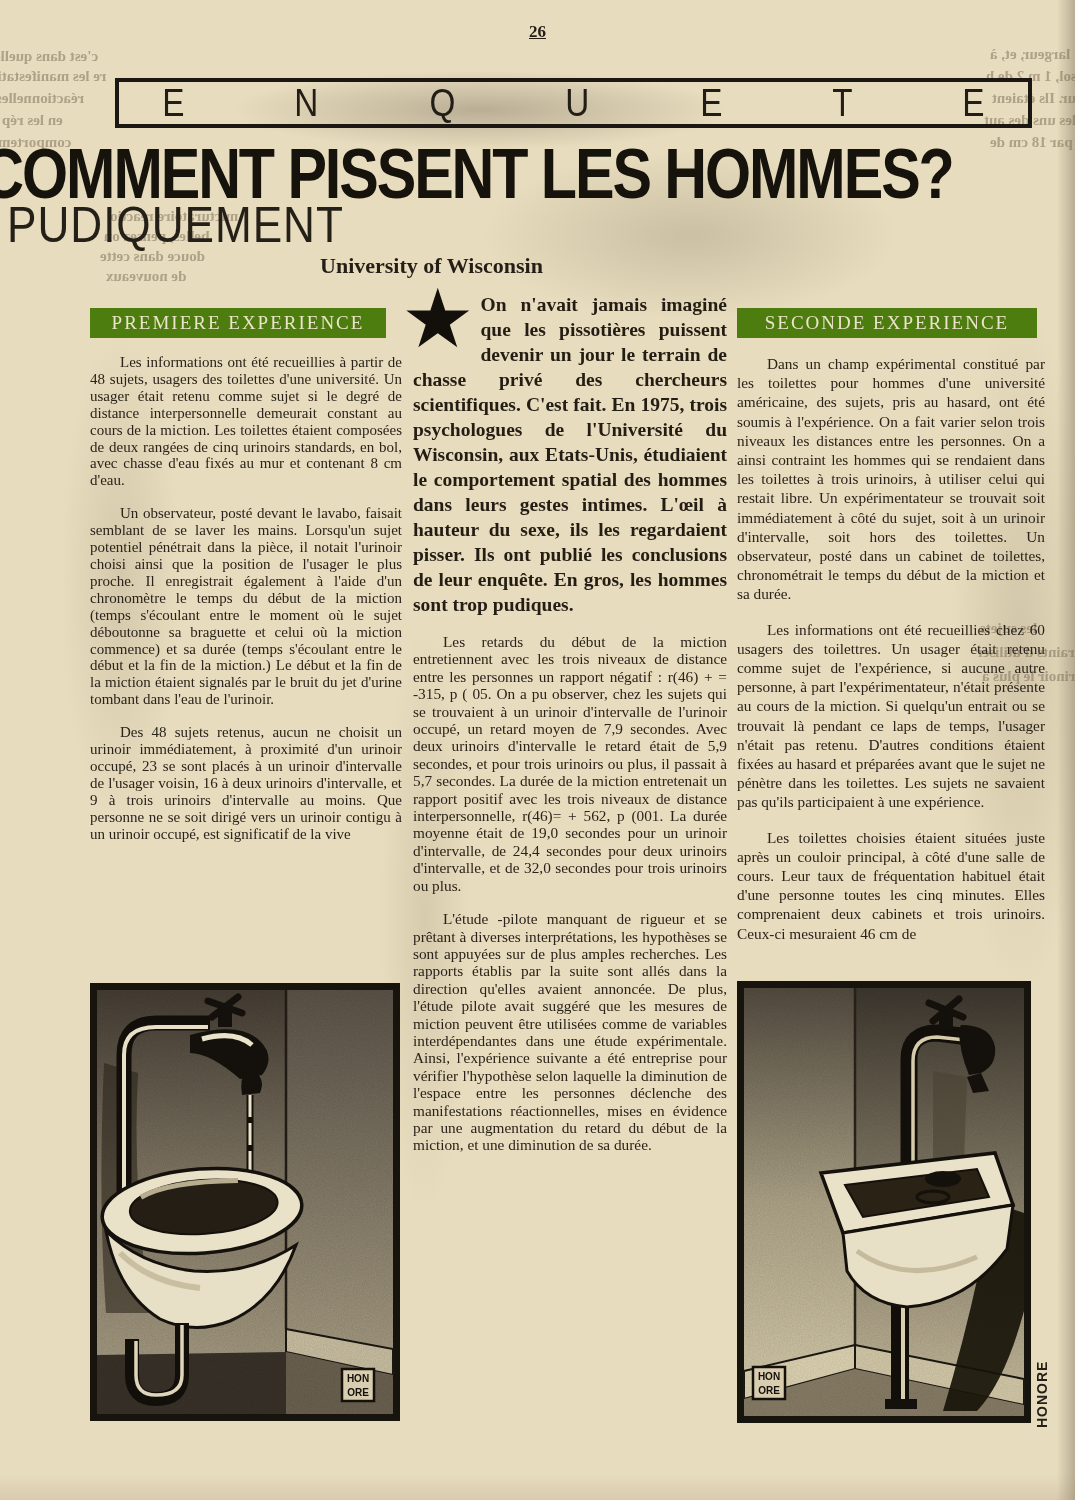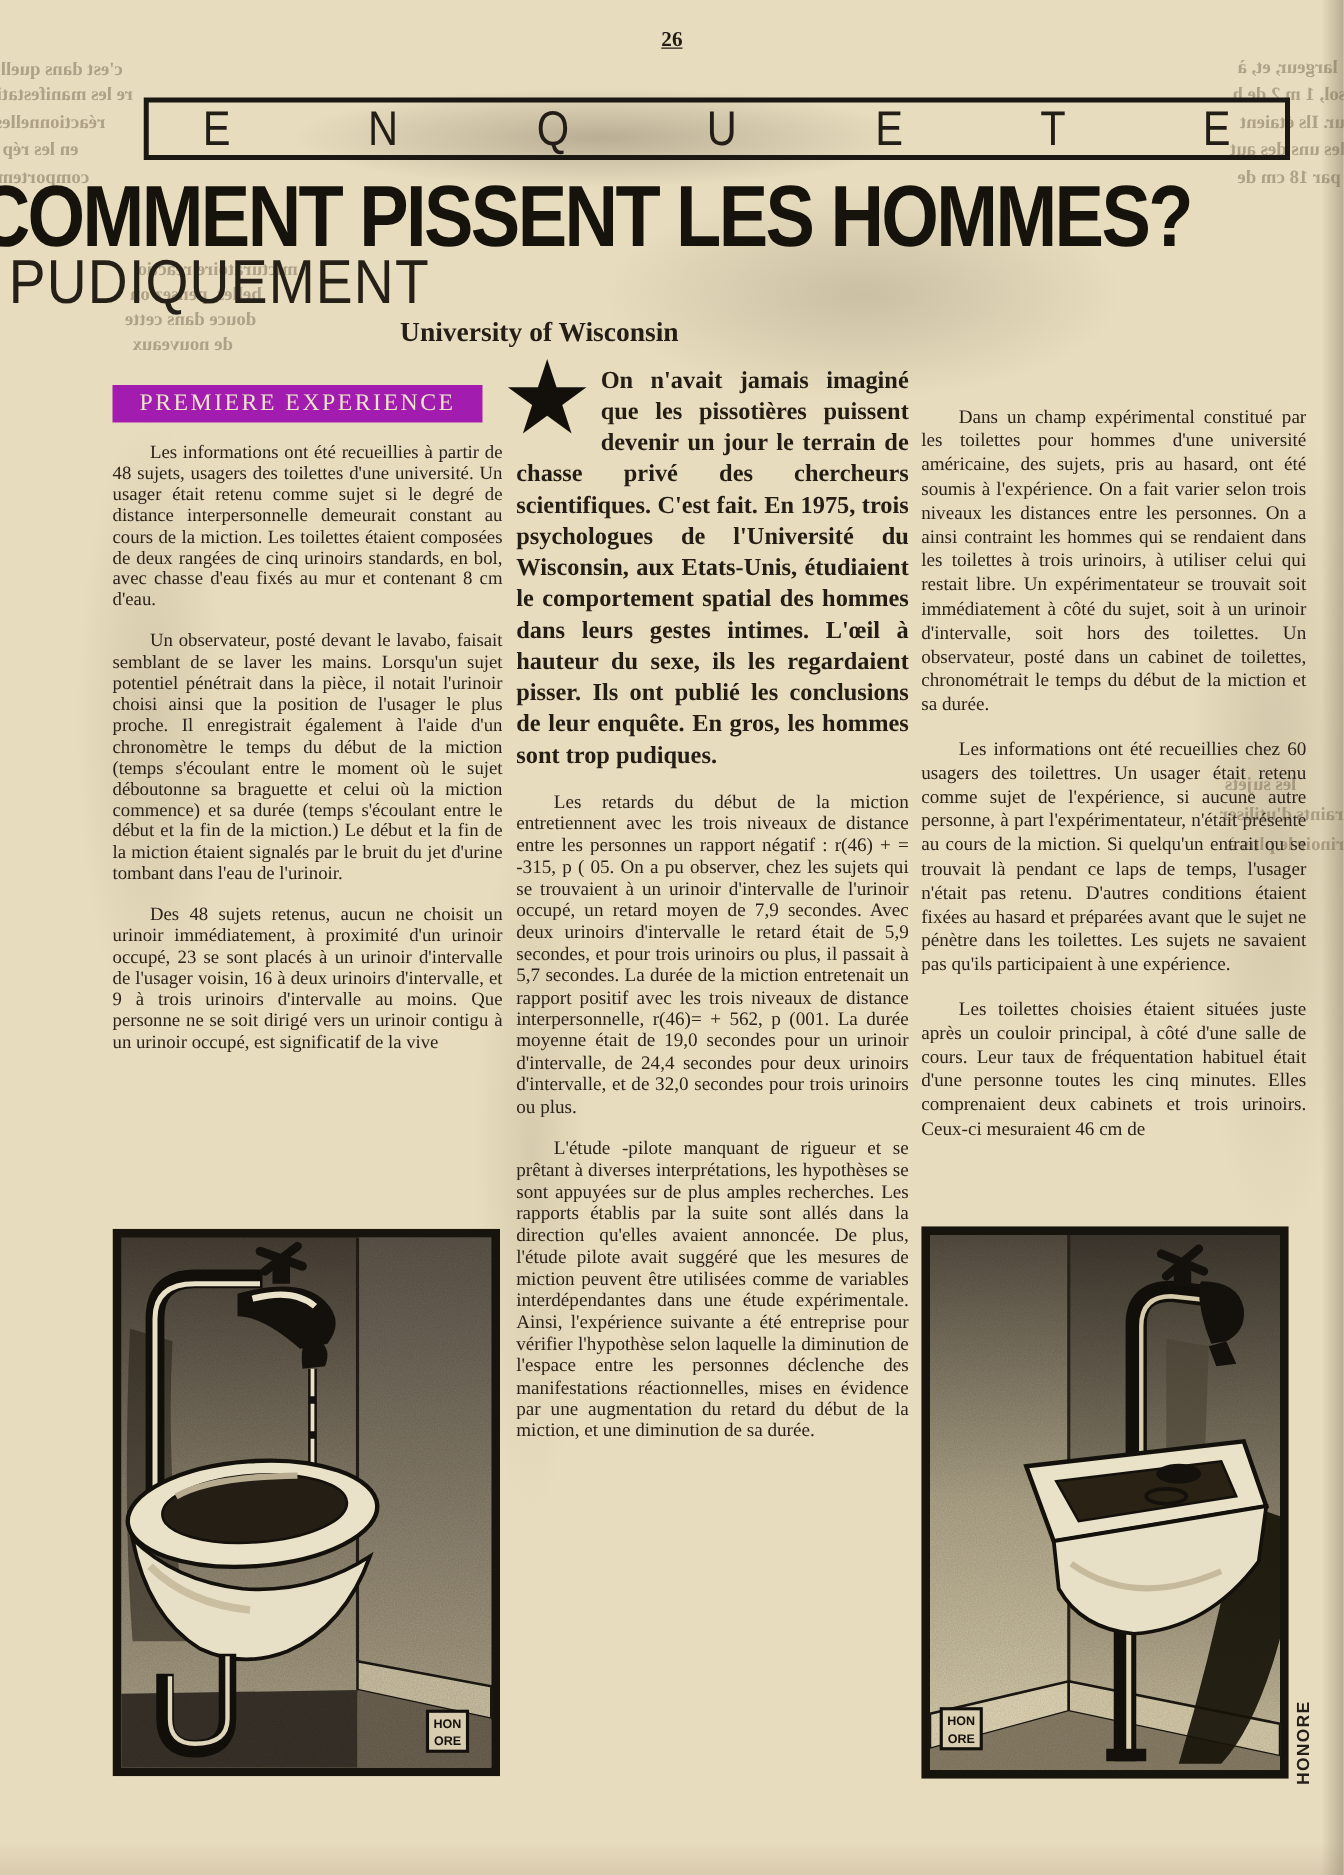--- a/index.html
+++ b/index.html
@@ -37,21 +37,21 @@
   .byline{position:absolute;left:0;top:253px;width:863px;text-align:center;
     font-weight:bold;font-size:22px;color:#241e16;}
 
   .col{position:absolute;color:#2a231b;text-align:justify;}
   .col p{margin:16px 0 9px 0;text-indent:30px;}
   .col p.noindent{text-indent:0;}
   .col-left{left:90px;top:308px;width:312px;font-size:15px;line-height:16.9px;}
   .col-mid{left:413px;top:292px;width:314px;font-size:15.3px;line-height:17.4px;}
   .col-right{left:737px;top:308px;width:308px;font-size:15.3px;line-height:19.2px;}
 
-  .colhead{background:#a21caf;color:#ece3cb;text-align:center;font-size:19px;
+  .colhead{background:#4d7c0f;color:#ece3cb;text-align:center;font-size:19px;
     letter-spacing:2px;height:30px;line-height:30px;margin-bottom:13px;text-indent:0;
     font-family:"Liberation Serif",serif;}
   .col-left .colhead{width:296px;}
   .col-right .colhead{width:300px;}
 
   .intro{font-weight:bold;font-size:19.5px;line-height:25px;color:#241d14;
     text-align:justify;margin-bottom:15px;}
   .star{float:left;font-size:82px;line-height:58px;margin:-2px 6px 0 -12px;color:#13100b;
     font-family:"DejaVu Sans",sans-serif;}
 
@@ -128,20 +128,21 @@
 
 <div class="col col-mid">
   <div class="intro">
     <span class="star">★</span><span>On n'avait jamais imaginé que les pissotières puissent devenir un jour le terrain de chasse privé des chercheurs scientifiques. C'est fait. En 1975, trois psychologues de l'Université du Wisconsin, aux Etats-Unis, étudiaient le comportement spatial des hommes dans leurs gestes intimes. L'œil à hauteur du sexe, ils les regardaient pisser. Ils ont publié les conclusions de leur enquête. En gros, les hommes sont trop pudiques.</span>
   </div>
   <p>Les retards du début de la miction entretiennent avec les trois niveaux de distance entre les personnes un rapport négatif : r(46) + = -315, p ( 05. On a pu observer, chez les sujets qui se trouvaient à un urinoir d'intervalle de l'urinoir occupé, un retard moyen de 7,9 secondes. Avec deux urinoirs d'intervalle le retard était de 5,9 secondes, et pour trois urinoirs ou plus, il passait à 5,7 secondes. La durée de la miction entretenait un rapport positif avec les trois niveaux de distance interpersonnelle, r(46)= + 562, p (001. La durée moyenne était de 19,0 secondes pour un urinoir d'intervalle, de 24,4 secondes pour deux urinoirs d'intervalle, et de 32,0 secondes pour trois urinoirs ou plus.</p>
   <p>L'étude -pilote manquant de rigueur et se prêtant à diverses interprétations, les hypothèses se sont appuyées sur de plus amples recherches. Les rapports établis par la suite sont allés dans la direction qu'elles avaient annoncée. De plus, l'étude pilote avait suggéré que les mesures de miction peuvent être utilisées comme de variables interdépendantes dans une étude expérimentale. Ainsi, l'expérience suivante a été entreprise pour vérifier l'hypothèse selon laquelle la diminution de l'espace entre les personnes déclenche des manifestations réactionnelles, mises en évidence par une augmentation du retard du début de la miction, et une diminution de sa durée.</p>
 </div>
 
 <div class="col col-right">
+  <div class="colhead">SECONDE EXPERIENCE</div>
   <p>Dans un champ expérimental constitué par les toilettes pour hommes d'une université américaine, des sujets, pris au hasard, ont été soumis à l'expérience. On a fait varier selon trois niveaux les distances entre les personnes. On a ainsi contraint les hommes qui se rendaient dans les toilettes à trois urinoirs, à utiliser celui qui restait libre. Un expérimentateur se trouvait soit immédiatement à côté du sujet, soit à un urinoir d'intervalle, soit hors des toilettes. Un observateur, posté dans un cabinet de toilettes, chronométrait le temps du début de la miction et sa durée.</p>
   <p>Les informations ont été recueillies chez 60 usagers des toilettres. Un usager était retenu comme sujet de l'expérience, si aucune autre personne, à part l'expérimentateur, n'était présente au cours de la miction. Si quelqu'un entrait ou se trouvait là pendant ce laps de temps, l'usager n'était pas retenu. D'autres conditions étaient fixées au hasard et préparées avant que le sujet ne pénètre dans les toilettes. Les sujets ne savaient pas qu'ils participaient à une expérience.</p>
   <p>Les toilettes choisies étaient situées juste après un couloir principal, à côté d'une salle de cours. Leur taux de fréquentation habituel était d'une personne toutes les cinq minutes. Elles comprenaient deux cabinets et trois urinoirs. Ceux-ci mesuraient 46 cm de</p>
 </div>
 
 <svg class="illus illus-left" width="310" height="438" viewBox="0 0 310 438">
   <defs>
     <linearGradient id="wallL" x1="0" y1="0" x2="0" y2="1">
       <stop offset="0" stop-color="#473f35"></stop>
         <stop offset=".45" stop-color="#847a67"></stop>

